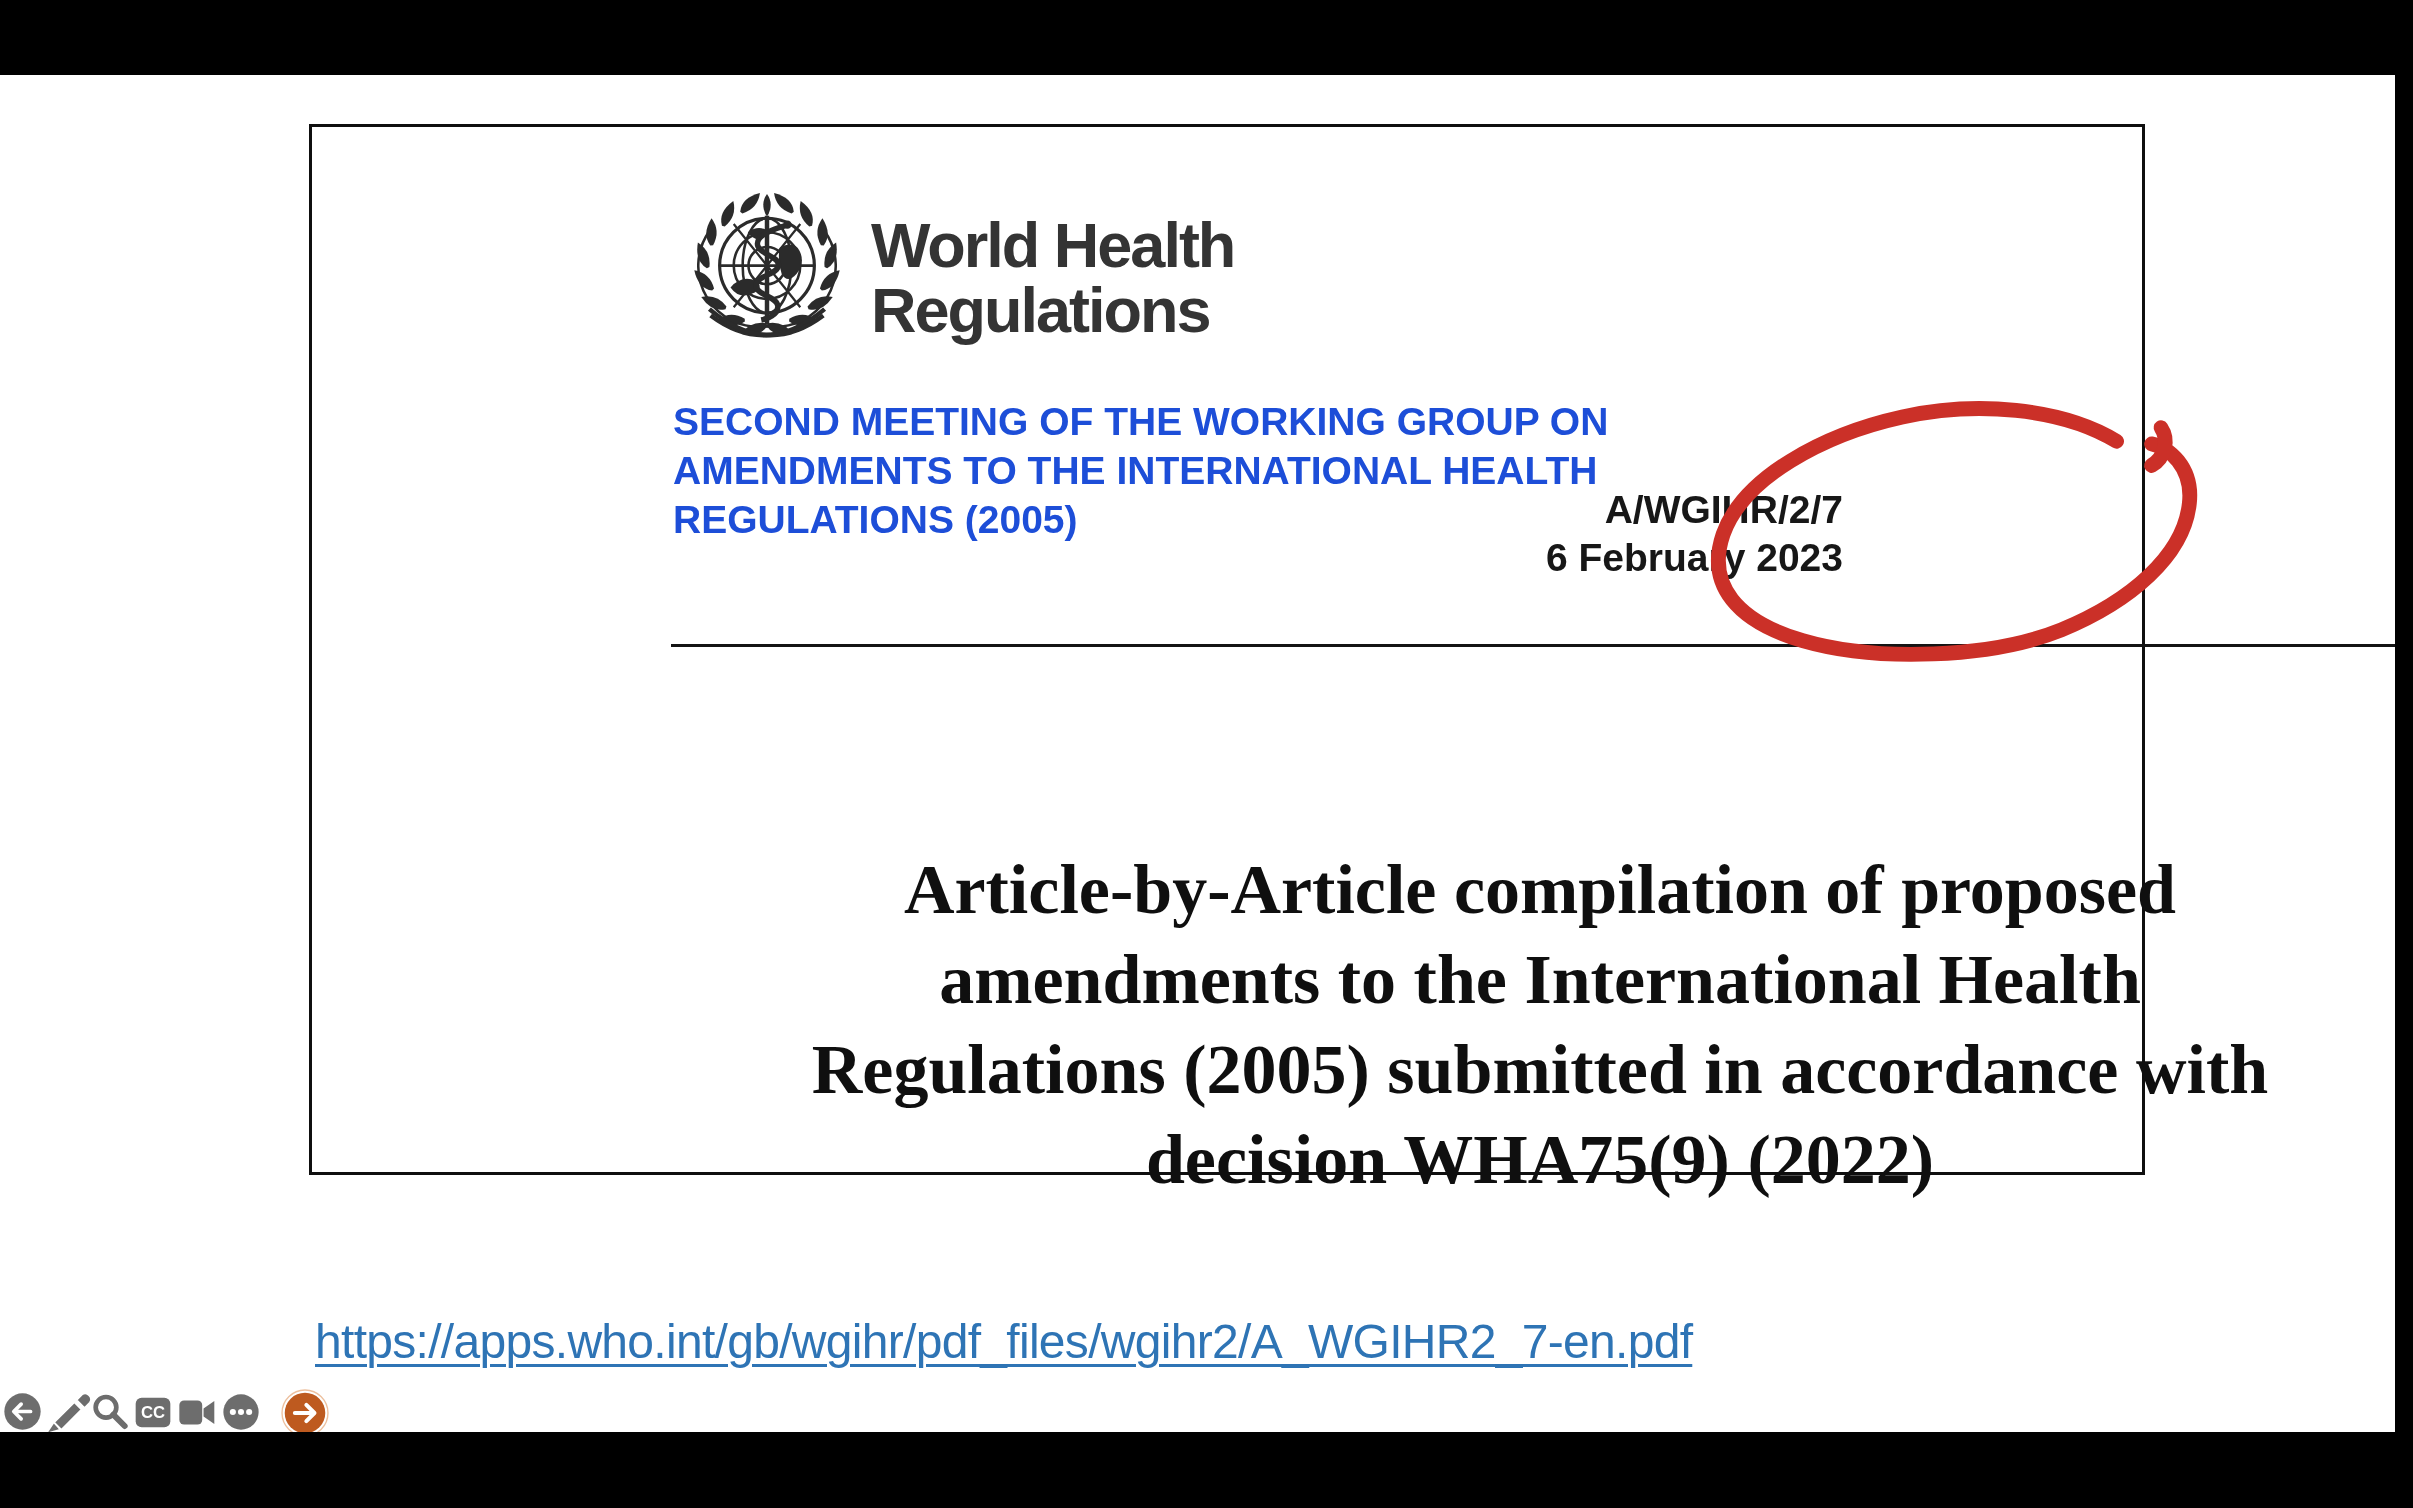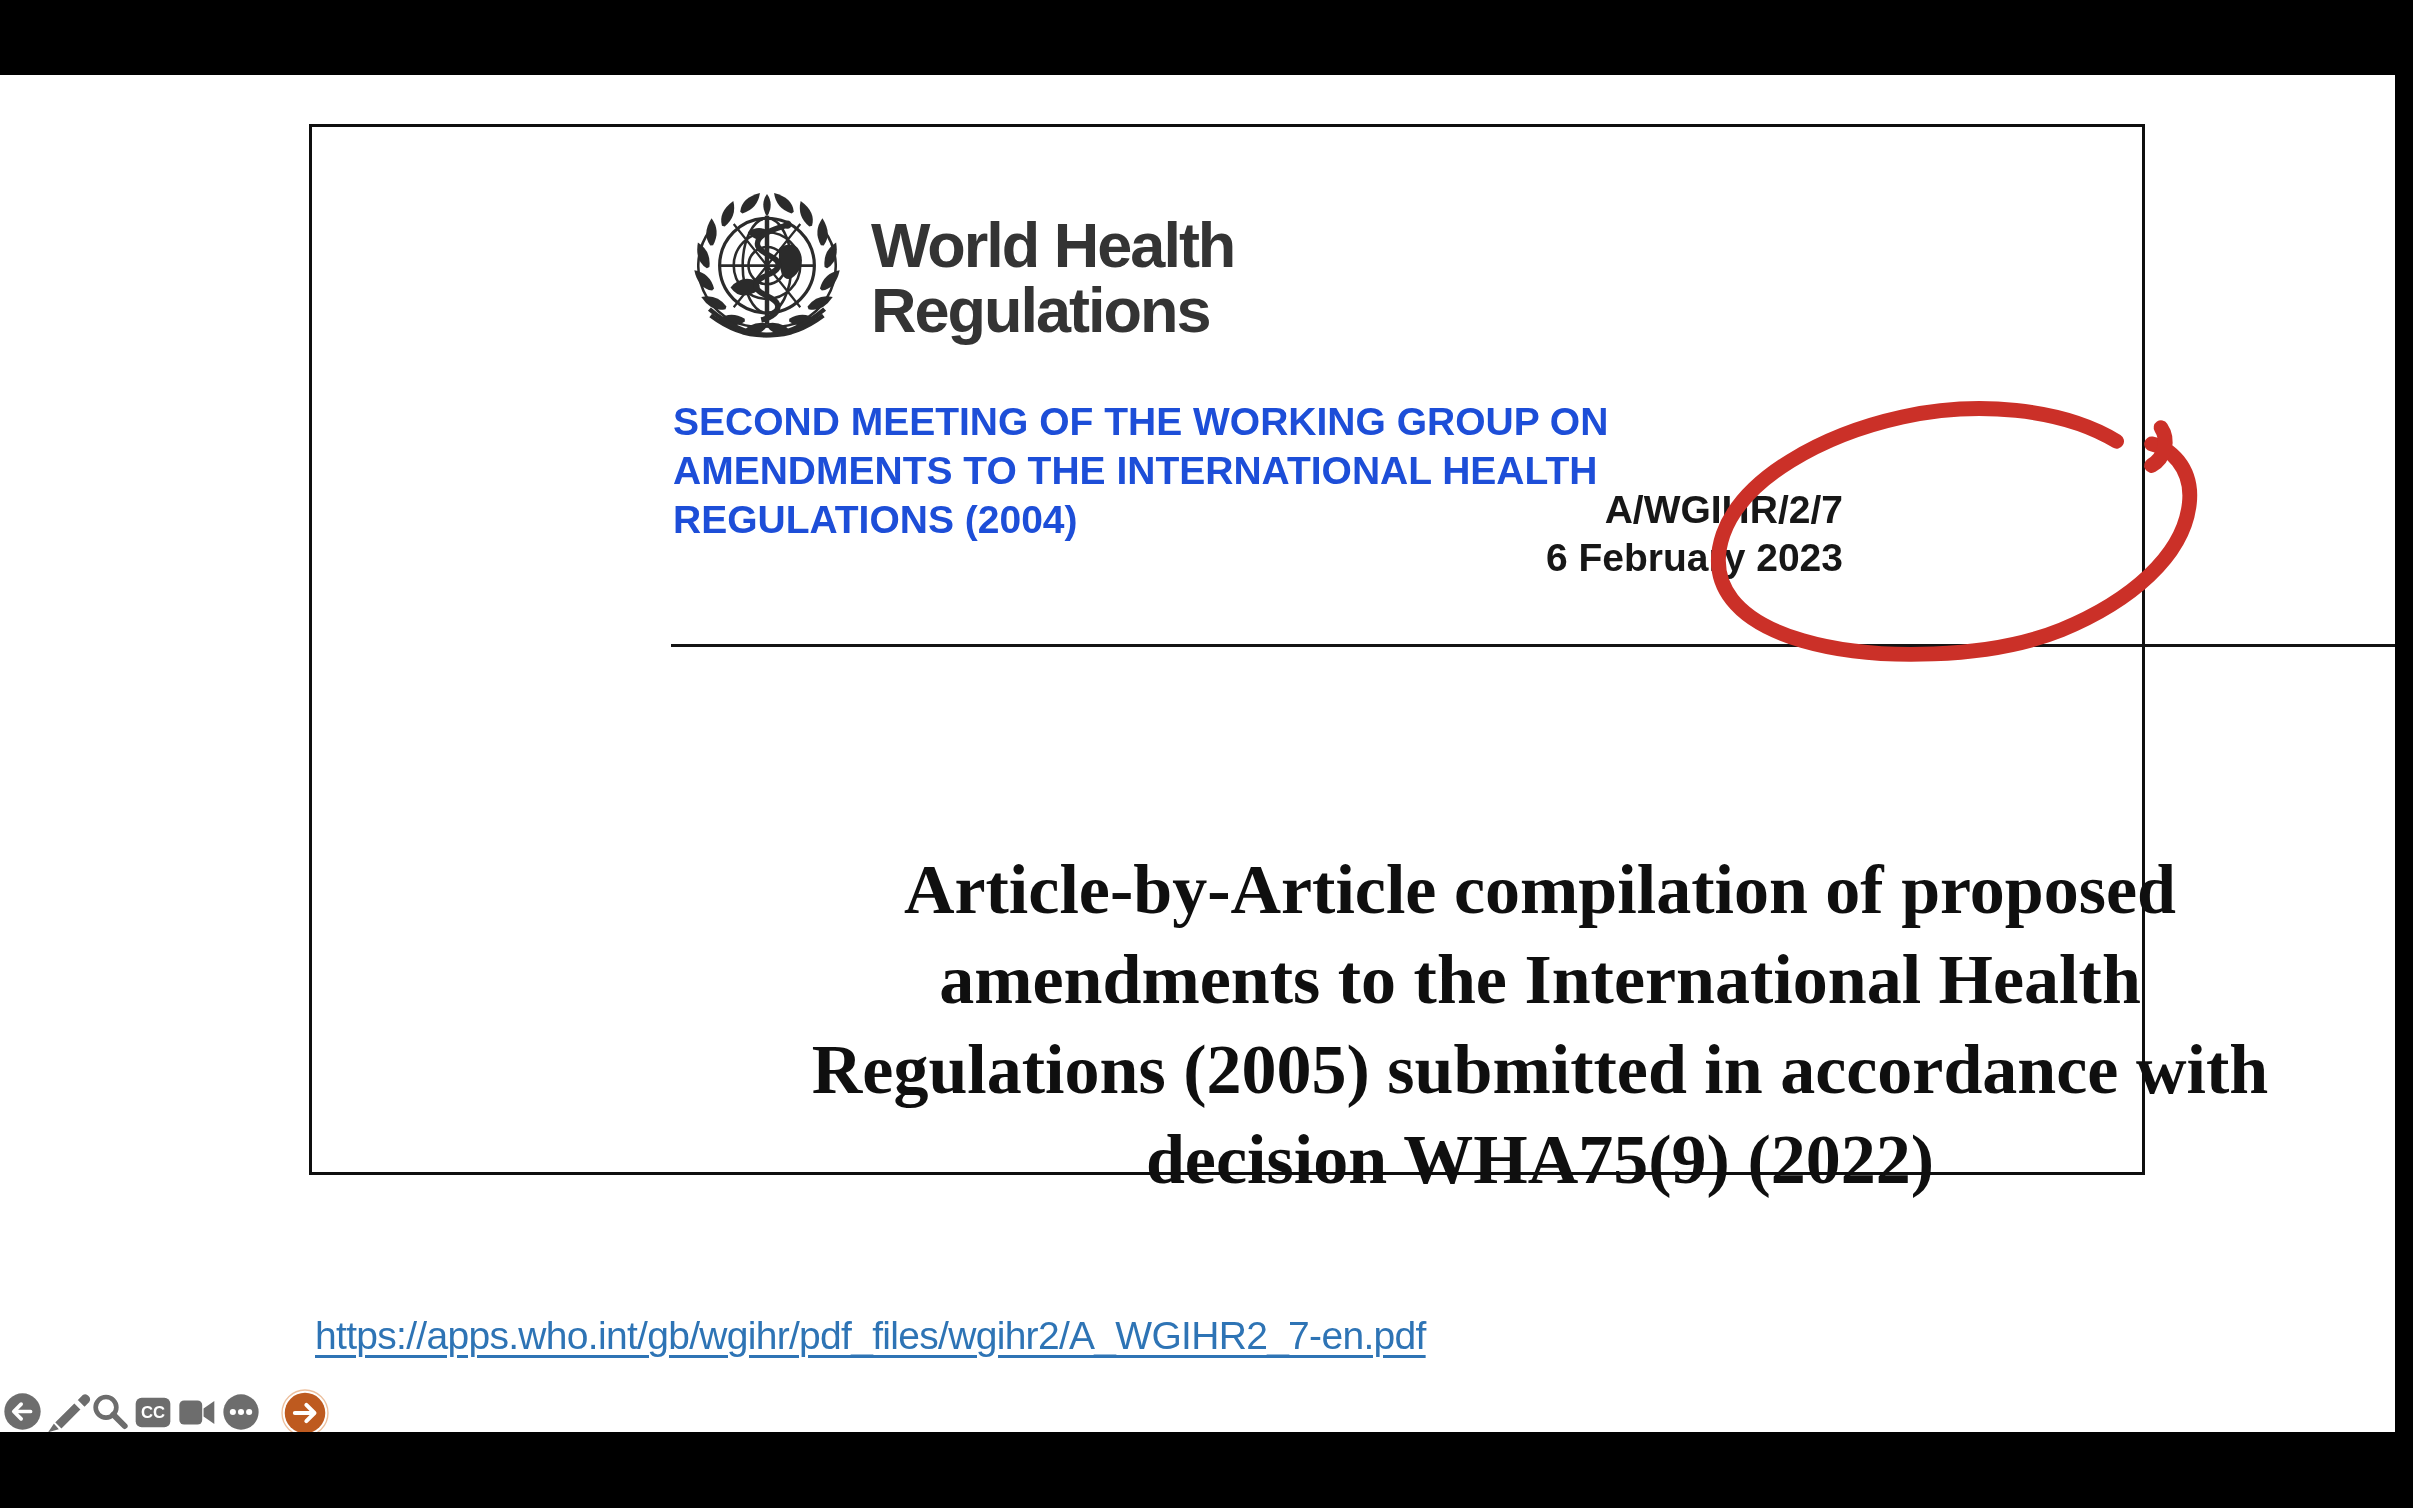--- a/index.html
+++ b/index.html
@@ -19,21 +19,21 @@
   .meeting{position:absolute;left:361px;top:270px;font-weight:700;font-size:39px;
            line-height:49px;color:#1d4ed8;}
   .docref{position:absolute;right:299px;top:359px;text-align:right;font-weight:700;
           font-size:39px;line-height:48px;color:#171717;}
   .divider{position:absolute;left:359px;top:517px;width:1752px;height:3.4px;background:#141414;}
   .title{position:absolute;left:302px;top:718px;width:1852px;text-align:center;
          font-family:"Liberation Serif",serif;font-weight:700;font-size:70px;
          line-height:90px;color:#0f0f0f;}
   .red-anno{position:absolute;left:1680px;top:315px;width:539px;height:283px;overflow:visible;}
 
-  .link{position:absolute;left:315px;top:1239px;font-size:39px;color:#2e74b5;
+  .link{position:absolute;left:315px;top:1239px;font-size:48px;color:#2e74b5;
         text-decoration:underline;text-decoration-thickness:3.4px;text-underline-offset:6px;
         cursor:pointer;letter-spacing:-0.7px;}
 
   .toolbar{position:absolute;left:0;top:1306px;width:350px;height:54px;}
   .tb{position:absolute;cursor:pointer;background:none;border:none;padding:0;}
   .tb svg{display:block;}
 </style>
 </head>
 <body>
 
@@ -93,21 +93,21 @@
       </svg>
 
       <div class="who-name">
         <div>World Health</div>
         <div>Regulations</div>
       </div>
 
       <div class="meeting">
         <div>SECOND MEETING OF THE WORKING GROUP ON</div>
         <div>AMENDMENTS TO THE INTERNATIONAL HEALTH</div>
-        <div>REGULATIONS (2004)</div>
+        <div>REGULATIONS (2005)</div>
       </div>
 
       <div class="docref">
         <div>A/WGIHR/2/7</div>
         <div>6 February 2023</div>
       </div>
 
       <div class="divider"></div>
 
       <div class="title">

